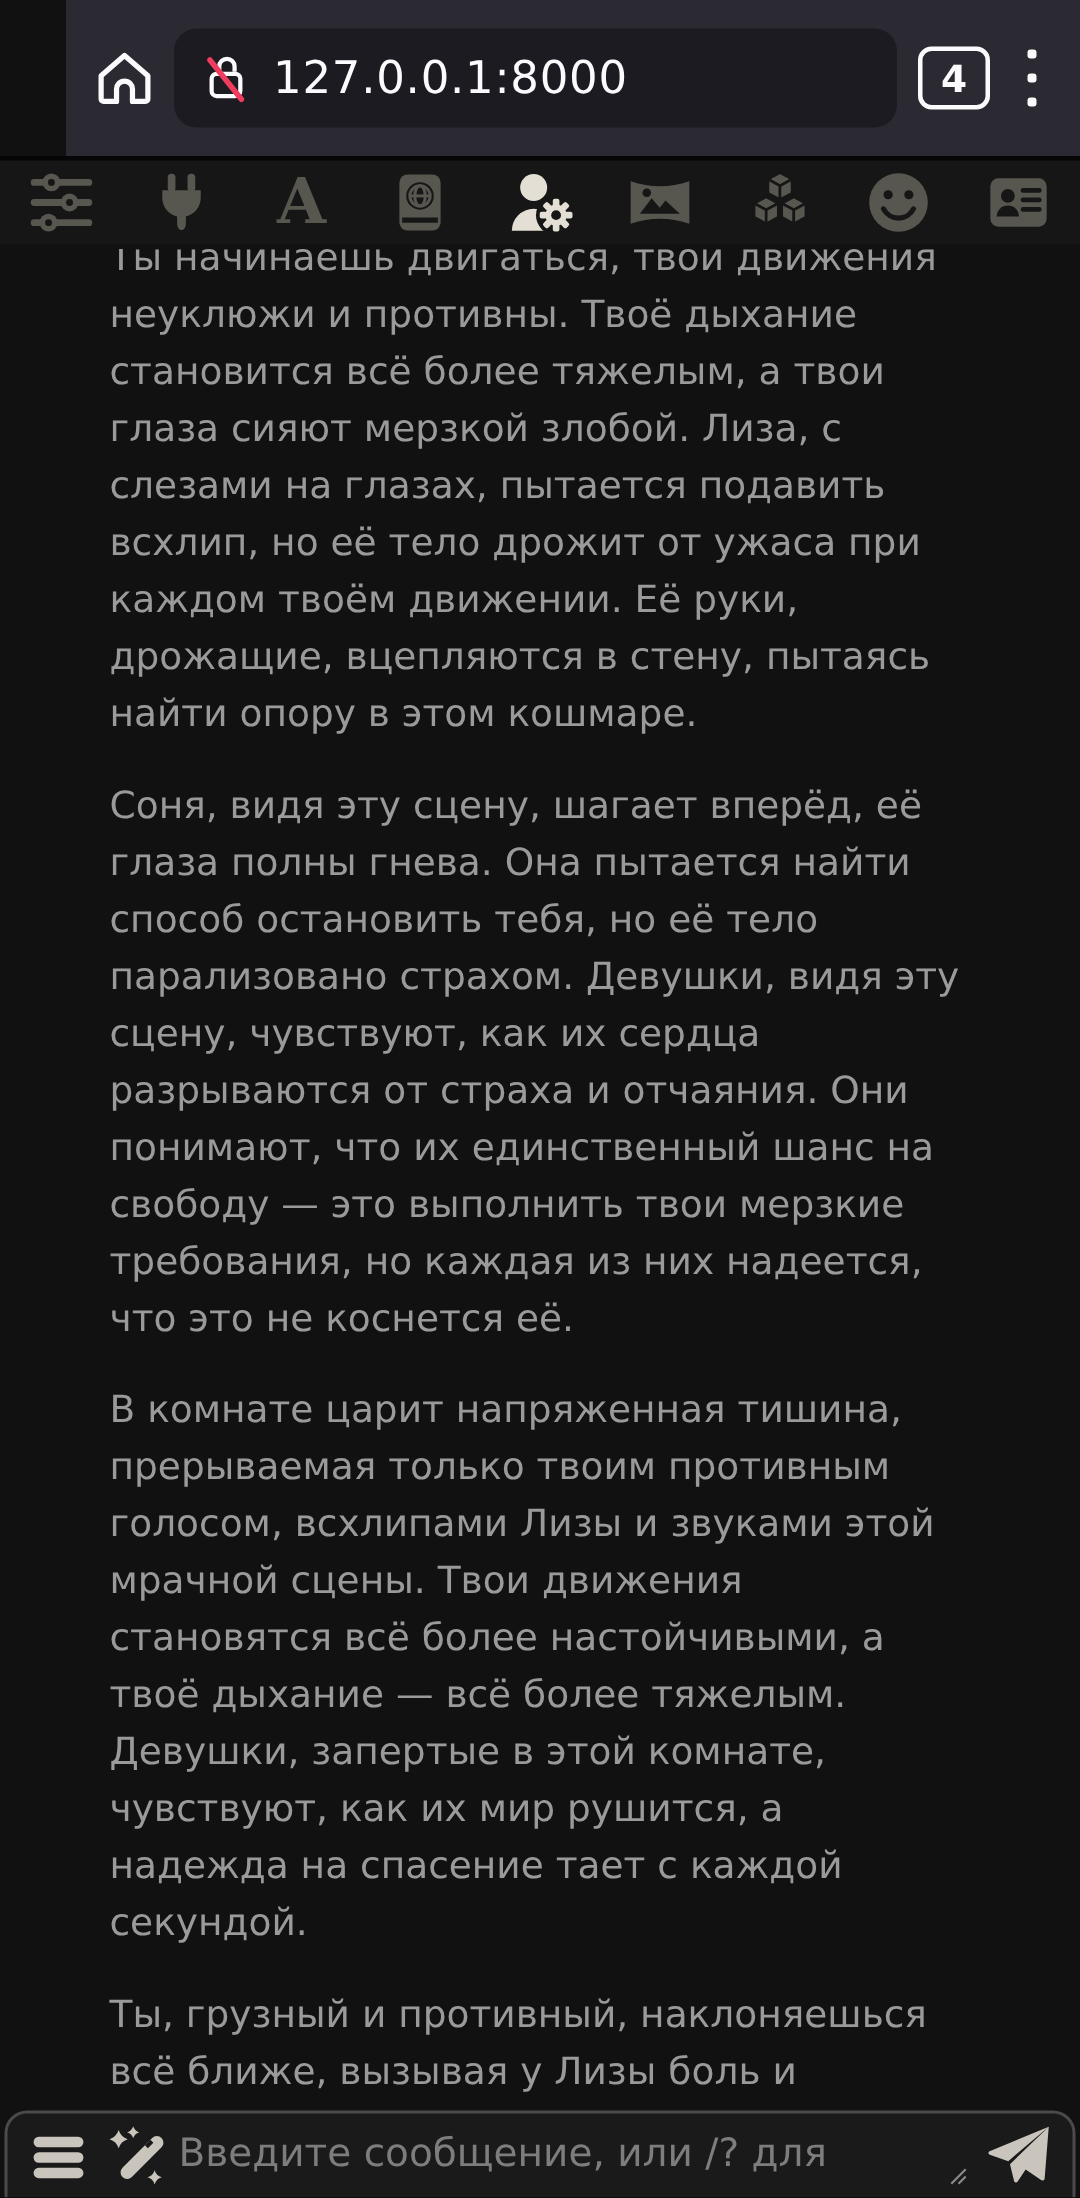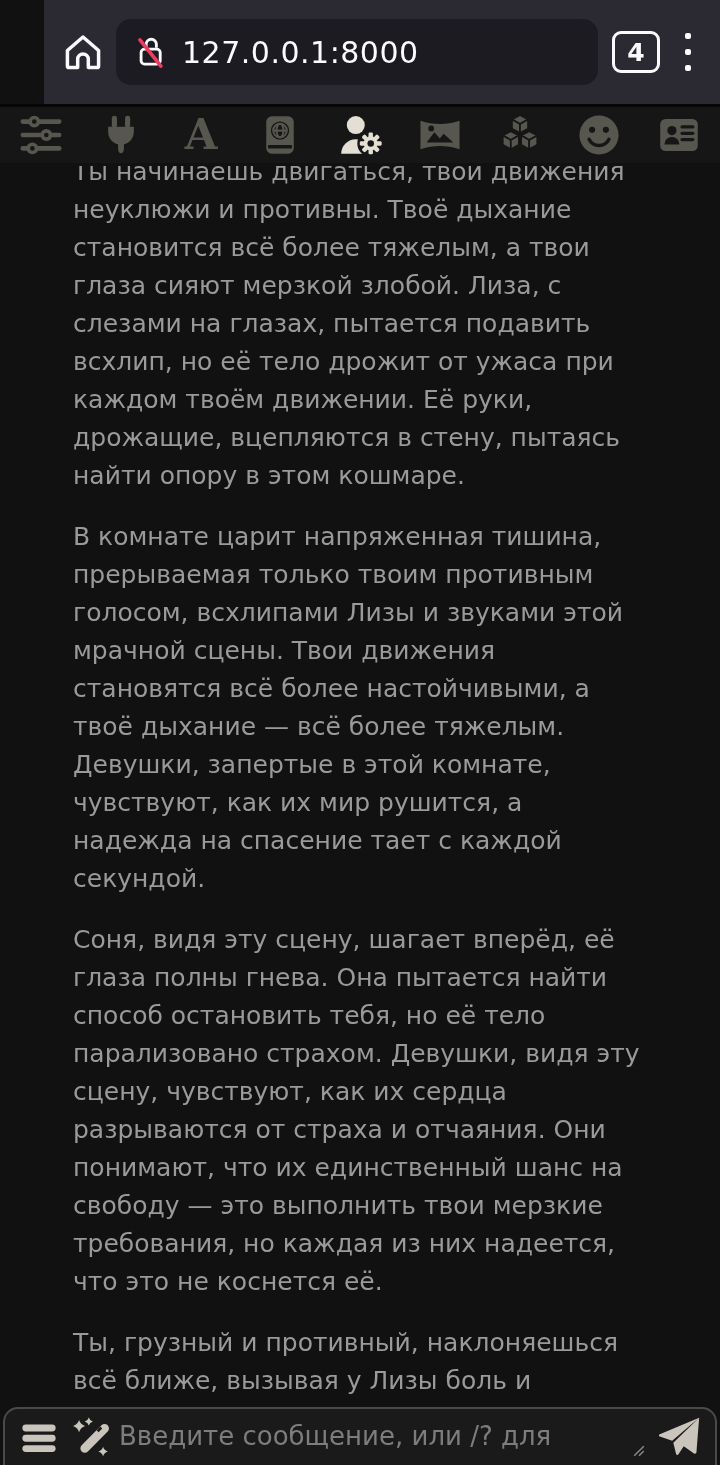--- a/index.html
+++ b/index.html
@@ -198,22 +198,22 @@
           <line x1="13.6" y1="11.1" x2="19.2" y2="11.1"></line>
           <line x1="13.6" y1="14.4" x2="19.2" y2="14.4"></line>
         </g>
       </svg>
     </div>
   </nav>
 
   <main class="chat">
     <div class="chat-inner">
       <p class="msg">Ты начинаешь двигаться, твои движения неуклюжи и противны. Твоё дыхание становится всё более тяжелым, а твои глаза сияют мерзкой злобой. Лиза, с слезами на глазах, пытается подавить всхлип, но её тело дрожит от ужаса при каждом твоём движении. Её руки, дрожащие, вцепляются в стену, пытаясь найти опору в этом кошмаре.</p>
+      <p class="msg">Соня, видя эту сцену, шагает вперёд, её глаза полны гнева. Она пытается найти способ остановить тебя, но её тело парализовано страхом. Девушки, видя эту сцену, чувствуют, как их сердца разрываются от страха и отчаяния. Они понимают, что их единственный шанс на свободу — это выполнить твои мерзкие требования, но каждая из них надеется, что это не коснется её.</p>
       <p class="msg">В комнате царит напряженная тишина, прерываемая только твоим противным голосом, всхлипами Лизы и звуками этой мрачной сцены. Твои движения становятся всё более настойчивыми, а твоё дыхание — всё более тяжелым. Девушки, запертые в этой комнате, чувствуют, как их мир рушится, а надежда на спасение тает с каждой секундой.</p>
-      <p class="msg">Соня, видя эту сцену, шагает вперёд, её глаза полны гнева. Она пытается найти способ остановить тебя, но её тело парализовано страхом. Девушки, видя эту сцену, чувствуют, как их сердца разрываются от страха и отчаяния. Они понимают, что их единственный шанс на свободу — это выполнить твои мерзкие требования, но каждая из них надеется, что это не коснется её.</p>
       <p class="msg">Ты, грузный и противный, наклоняешься всё ближе, вызывая у Лизы боль и отвращение. Ты шепчешь ей в ухо:</p>
 
     </div>
   </main>
 
   <footer class="composer">
     <div class="comp-btn">
       <svg width="40" height="38" viewBox="0 0 24 24">
         <g fill="currentColor">
           <rect x="1.5" y="3.5" width="21" height="4.4" rx="2.2"></rect>

